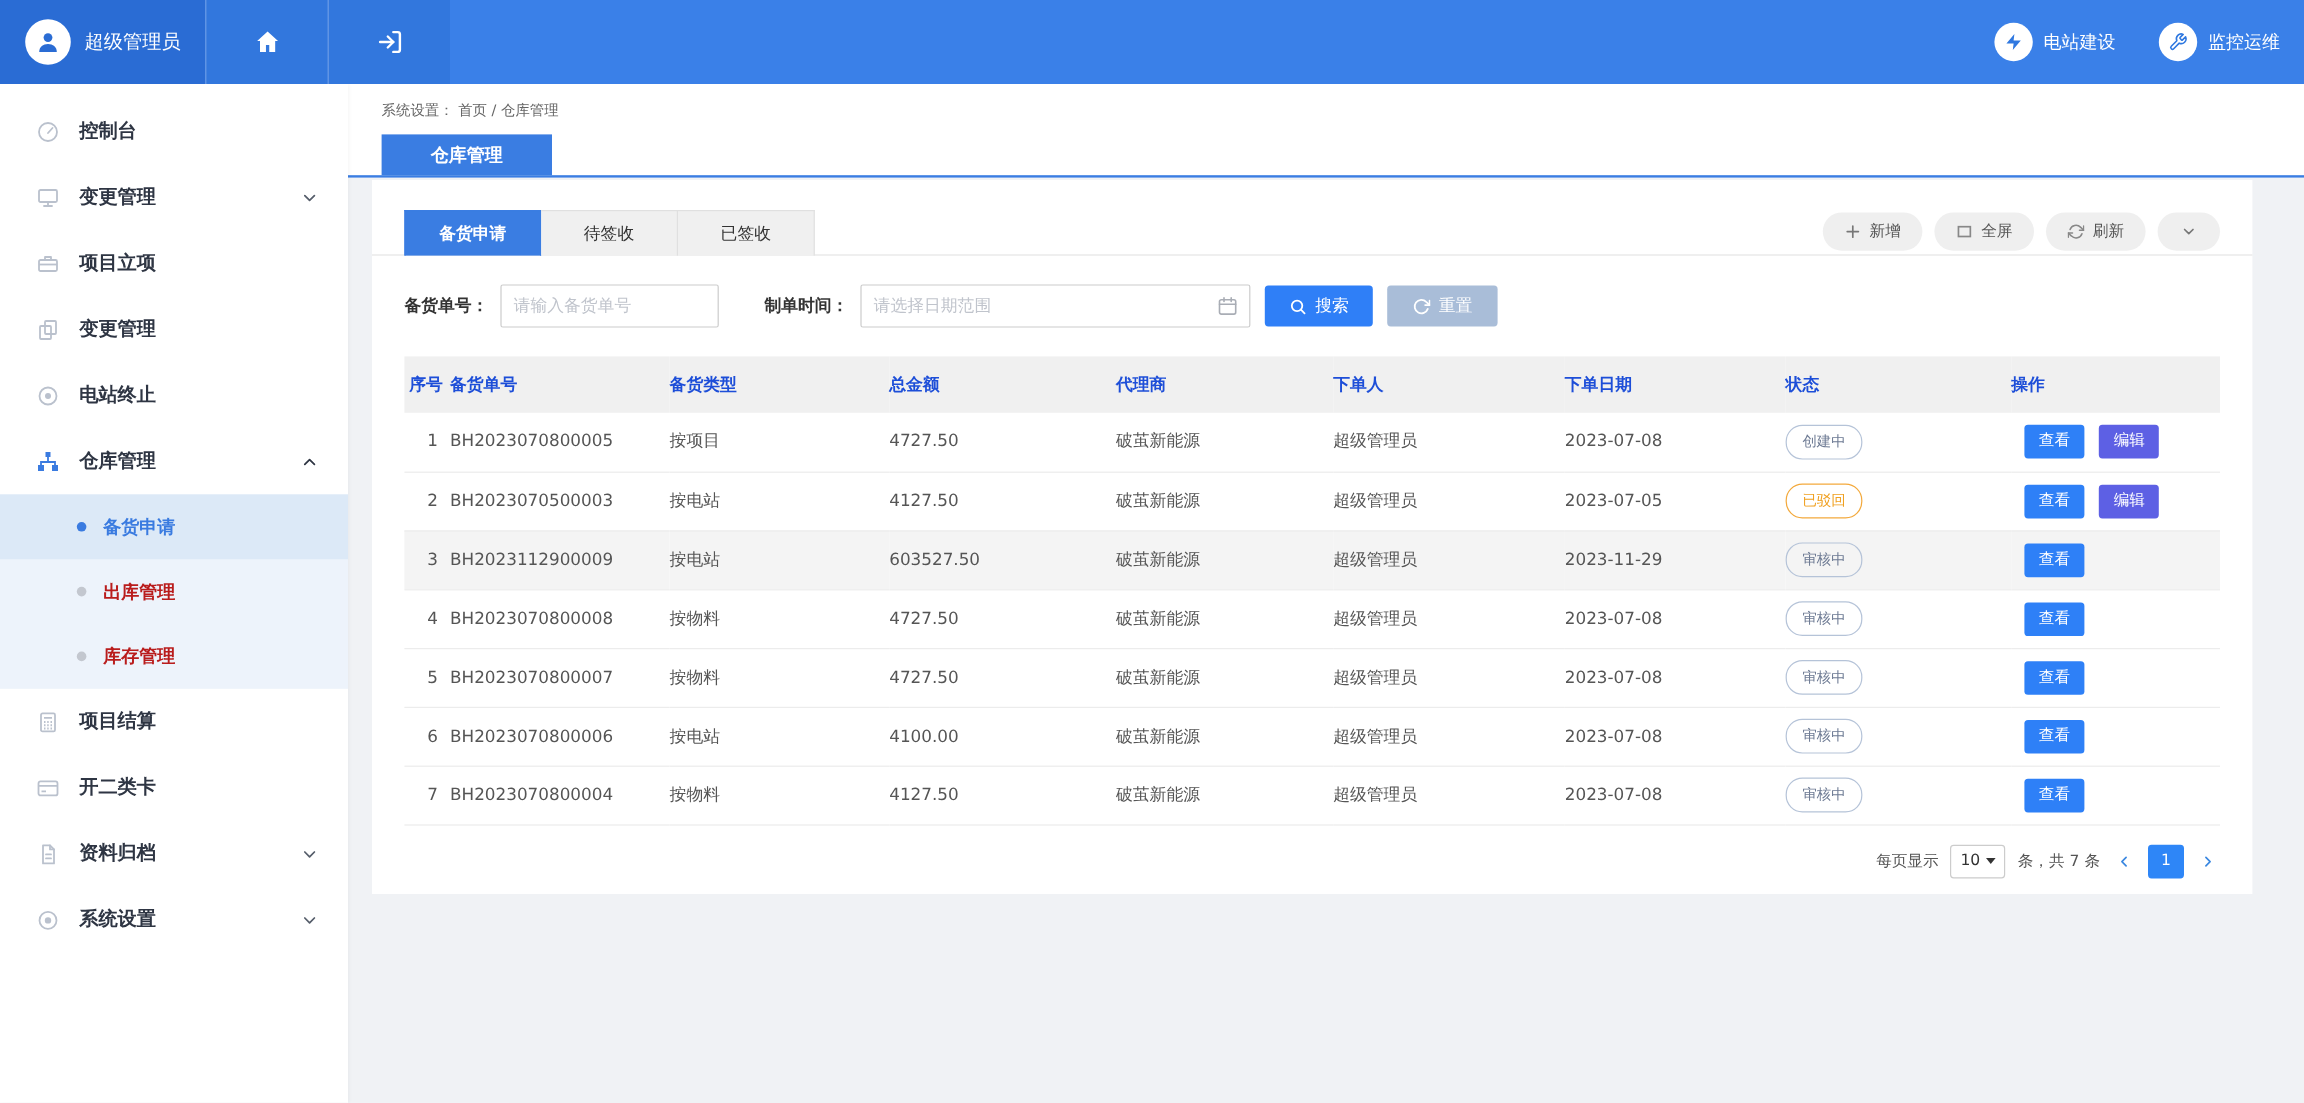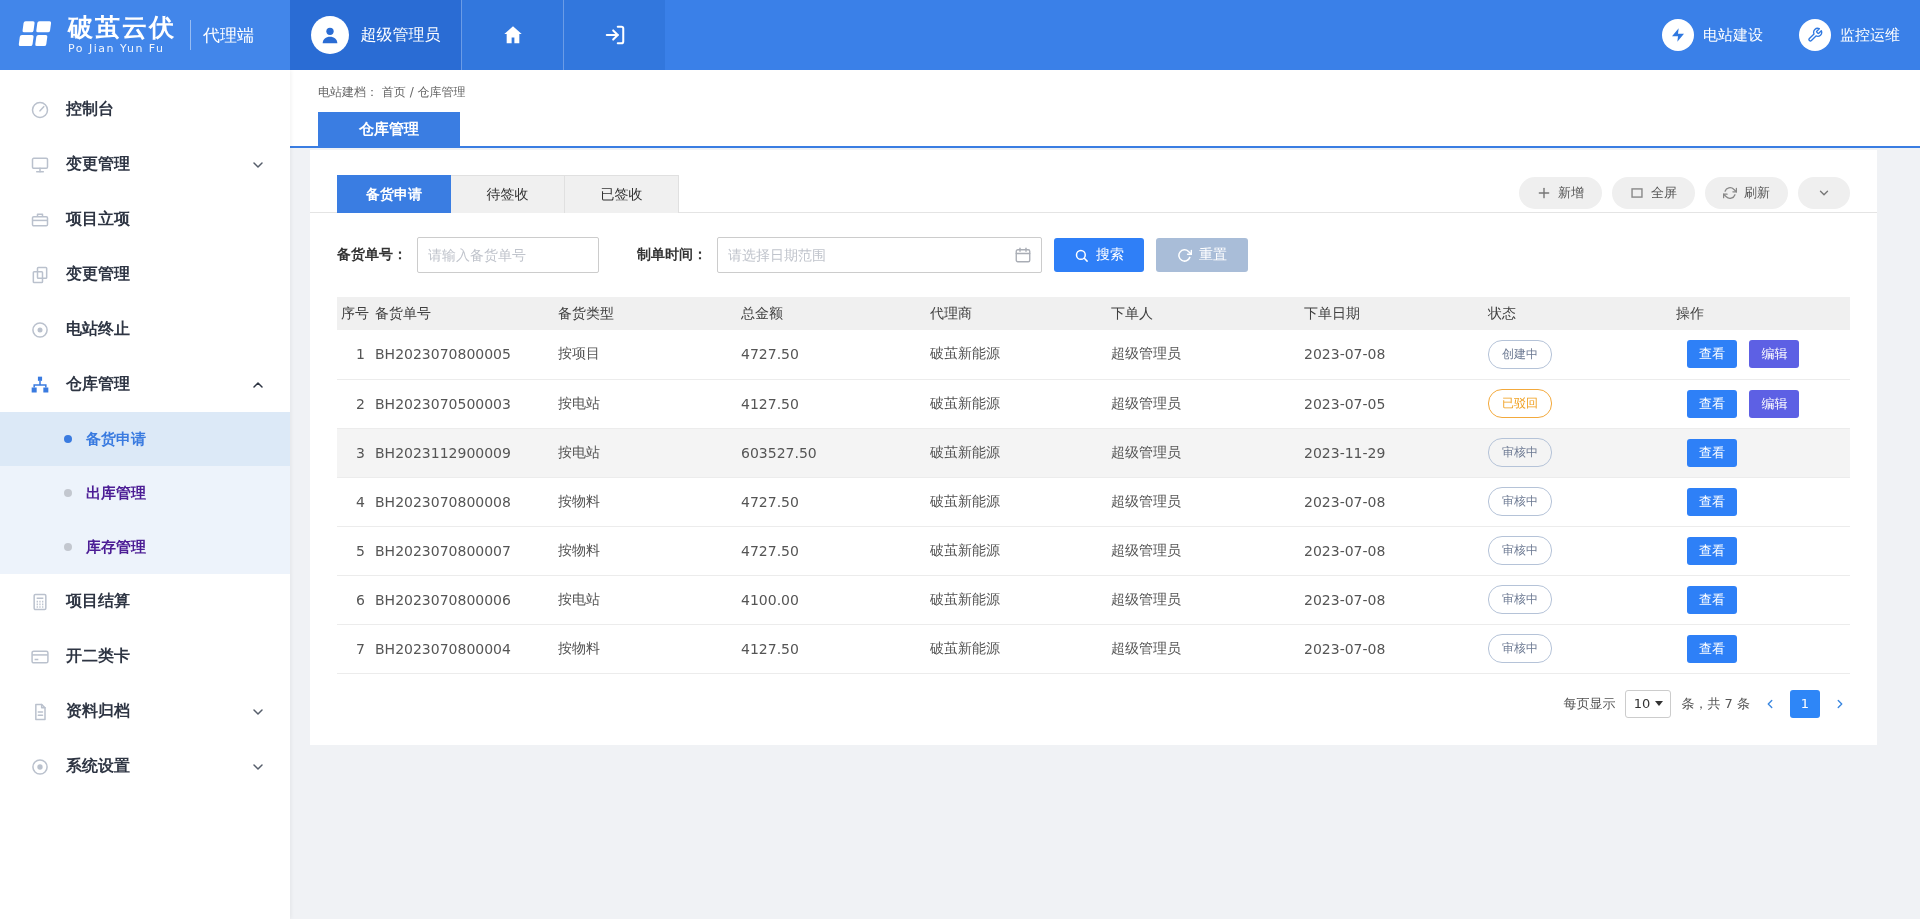--- a/index.html
+++ b/index.html
@@ -37,21 +37,21 @@
     box-shadow:1px 0 4px rgba(0,0,0,.06); padding-top:12px; z-index:5; }
   .menu-item { height:55px; display:flex; align-items:center; padding:0 24px 0 30px; cursor:pointer; }
   .menu-icon { width:20px; height:20px; flex-shrink:0; }
   .menu-label { font-size:16px; font-weight:700; color:#2e3543; margin-left:16px; flex:1; }
   .menu-chevron { width:16px; height:16px; }
   .submenu { background:#edf3fb; }
   .submenu-item { height:54px; display:flex; align-items:center; padding-left:64px; cursor:pointer; }
   .submenu-item.active { background:#dce9f7; }
   .bullet { width:8px; height:8px; border-radius:50%; background:#c3c7cf; flex-shrink:0; }
   .submenu-item.active .bullet { background:#3a7be0; }
-  .submenu-label { font-size:15px; font-weight:700; color:#4c1d95; margin-left:14px; }
+  .submenu-label { font-size:15px; font-weight:700; color:#b91c1c; margin-left:14px; }
   .submenu-item.active .submenu-label { color:#3a7be0; }
 
   
   .content { position:absolute; top:70px; left:290px; width:1630px; height:849px; background:#f0f2f5; }
   .topbar { position:relative; height:78px; background:#fff; border-bottom:2px solid #3a7de2; }
   .breadcrumb { position:absolute; top:14px; left:28px; font-size:12px; color:#666; }
   .page-tab { position:absolute; bottom:0; left:28px; width:142px; height:34px; background:#3a7de2;
     color:#fff; display:flex; align-items:center; justify-content:center; font-size:15px;
     font-weight:700; cursor:pointer; }
 
@@ -83,21 +83,21 @@
   .cal-icon { position:absolute; right:10px; top:9px; }
   .gap38 { width:38px; }
   .btn { height:34px; border:none; border-radius:3px; color:#fff; font-size:14px;
     display:flex; align-items:center; justify-content:center; gap:7px; cursor:pointer;
     font-family:inherit; }
   .btn-search { width:90px; background:#2f7ff7; margin-left:12px; }
   .btn-reset { width:92px; background:#a9bdd8; margin-left:12px; }
 
   
   .tbl { width:1513px; margin:24px 27px 0; border-collapse:collapse; table-layout:fixed; }
-  .tbl th { height:33px; background:#f0f0f0; font-size:14px; font-weight:400; color:#404040;
+  .tbl th { height:47px; background:#f0f0f0; font-size:14px; font-weight:700; color:#1d4ed8;
     text-align:left; padding:0; }
   .tbl td { height:49px; font-size:14px; color:#555; border-bottom:1px solid #ececec; padding:0; }
   .tbl tr.highlight td { background:#f4f4f4; }
   .col-no { width:38px; } .col-order { width:183px; } .col-type { width:183px; }
   .col-amt { width:189px; } .col-agent { width:181px; } .col-orderer { width:193px; }
   .col-date { width:184px; } .col-status { width:188px; } .col-op { width:174px; }
   .cell-no { text-align:right; padding-right:10px !important; color:#666; }
   .th-no { text-align:right !important; padding-right:6px !important; }
   .badge { display:inline-block; min-width:64px; text-align:center; padding:5px 12px;
     border-radius:14px; font-size:12px; border:1px solid #b5c3d8; color:#6d7a93; }
@@ -118,38 +118,20 @@
     border-top:5px solid #333; }
   .page-arrow { width:20px; height:28px; display:flex; align-items:center; justify-content:center;
     cursor:pointer; background:none; border:none; padding:0; }
   .page-num { width:30px; height:28px; background:#2e86f7; color:#fff; border:none; border-radius:3px;
     font-size:13px; cursor:pointer; font-family:inherit; }
 </style>
 </head>
 <body>
 
 <div class="header">
-  <div class="brand">
-    <span>
-      <svg width="44" height="44" viewBox="0 0 48 48">
-        <g transform="translate(4,0) skewX(-8)" fill="#fff">
-          <rect x="8" y="9" width="12" height="12" rx="2"></rect>
-          <rect x="23" y="9" width="15" height="12" rx="2"></rect>
-          <rect x="6" y="24" width="15" height="12" rx="2"></rect>
-          <rect x="24" y="24" width="12" height="12" rx="2"></rect>
-        </g>
-      </svg>
-    </span>
-    <span class="brand-text">
-      <div class="brand-title">破茧云伏</div>
-      <div class="brand-sub">Po Jian Yun Fu</div>
-    </span>
-    <span class="brand-divider"></span>
-    <span class="brand-portal">代理端</span>
-  </div>
 
   <div class="hdr-user">
     <span class="avatar">
       <svg width="22" height="22" viewBox="0 0 24 24" fill="#2a6cd4">
         <circle cx="12" cy="8" r="4"></circle>
         <path d="M4 21c0-4.5 3.6-7.2 8-7.2s8 2.7 8 7.2z"></path>
       </svg>
     </span>
     <span class="hdr-user-name">超级管理员</span>
   </div>
@@ -349,21 +331,21 @@
           <polyline points="6 9 12 15 18 9"></polyline>
         </svg>
     </span>
   </div>
 </div>
 
 <div class="content">
 
   <div class="topbar">
     <div class="breadcrumb">
-      <span>电站建档：</span>
+      <span>系统设置：</span>
       <span>首页 / 仓库管理</span>
     </div>
     <div class="page-tab">仓库管理</div>
   </div>
 
   <div class="panel">
 
     <div class="tabs-row">
       <div class="tabs">
         <div class="tab active">备货申请</div>

